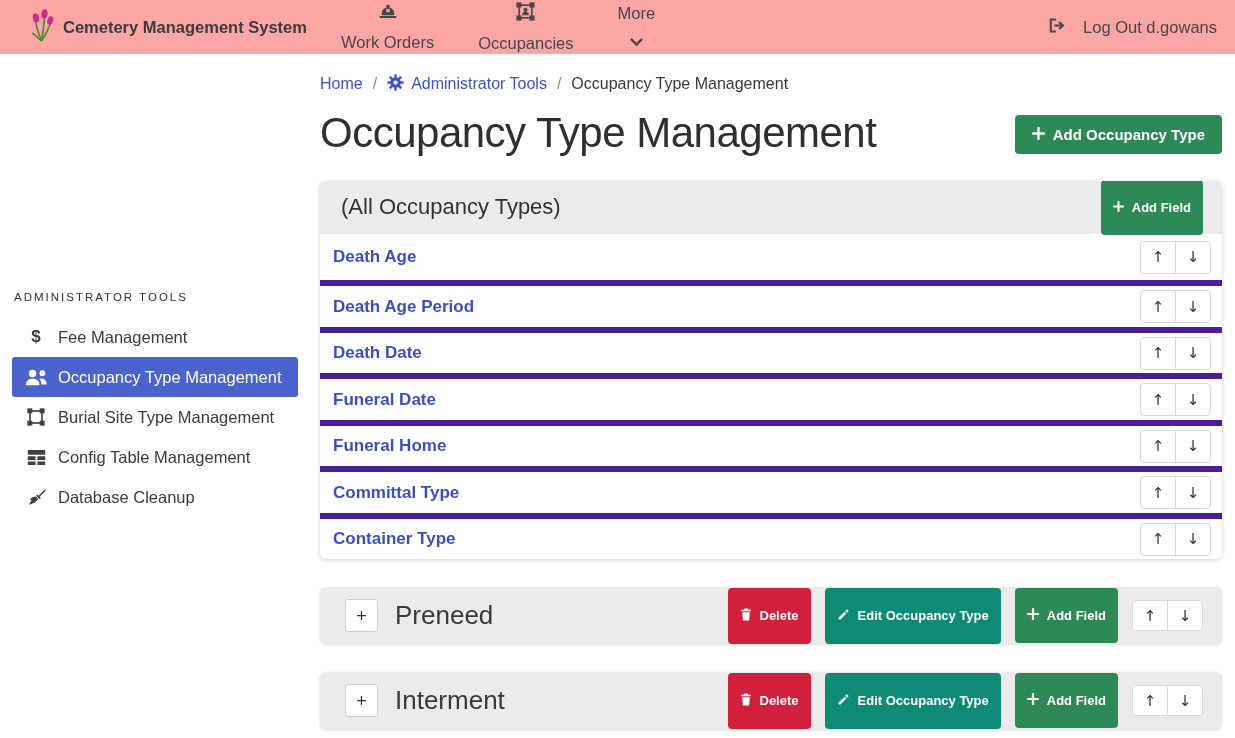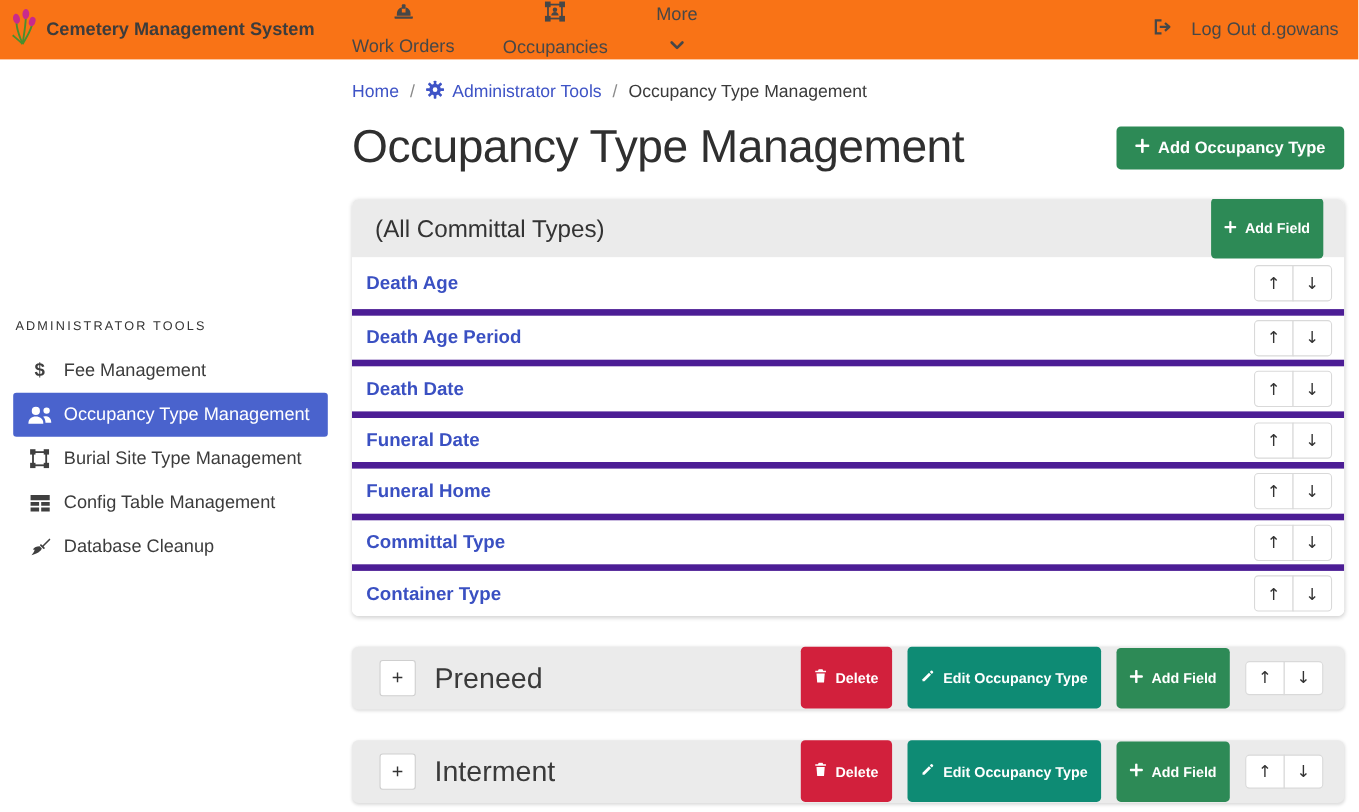--- a/index.html
+++ b/index.html
@@ -1,21 +1,21 @@
 <!DOCTYPE html>
 <html><head>
 <meta charset="utf-8">
 <style>
   * { margin:0; padding:0; box-sizing:border-box; }
   html,body { width:1235px; height:738px; overflow:hidden; background:#fff;
     font-family:"Liberation Sans", sans-serif; color:#3a3a3a; }
 
   
-  .navbar { height:54px; background:#f97316; display:flex; align-items:center;
-    padding:0 18px 0 7px; }
+  .navbar { height:54px; background:#fca5a5; display:flex; align-items:center;
+    padding:0 18px 0 28px; }
   .brand { display:flex; align-items:center; gap:8px; margin-right:34px; cursor:pointer; }
   .brand-title { font-size:16.5px; font-weight:bold; color:#3c3c3c; }
   .nav-links { display:flex; align-items:center; gap:44px; }
   .nav-link { display:flex; align-items:center; gap:9px; font-size:16.5px; color:#474747; cursor:pointer;flex-direction:column; }
   .nav-link svg { color:#474747; }
   .nav-right { margin-left:auto; display:flex; align-items:center; gap:16px;
     font-size:16.5px; color:#474747; cursor:pointer; }
 
   
   .layout { display:flex; height:684px;align-items:center; }
@@ -245,21 +245,21 @@
           <svg class="plus-svg" width="13" height="13" viewBox="0 0 12 12">
               <path d="M6 1 v10 M1 6 h10" stroke="currentColor" stroke-width="2.2" stroke-linecap="round"></path>
             </svg>
         </span>
         <span>Add Occupancy Type</span>
       </button>
     </div>
 
     <div class="card">
       <div class="card-header">
-        <span class="card-title">(All Committal Types)</span>
+        <span class="card-title">(All Occupancy Types)</span>
         <button class="btn btn-green btn-sm">
           <span>
             <svg class="plus-svg" width="11" height="11" viewBox="0 0 12 12">
                 <path d="M6 1 v10 M1 6 h10" stroke="currentColor" stroke-width="2.2" stroke-linecap="round"></path>
               </svg>
           </span>
           <span>Add Field</span>
         </button>
       </div>
 

